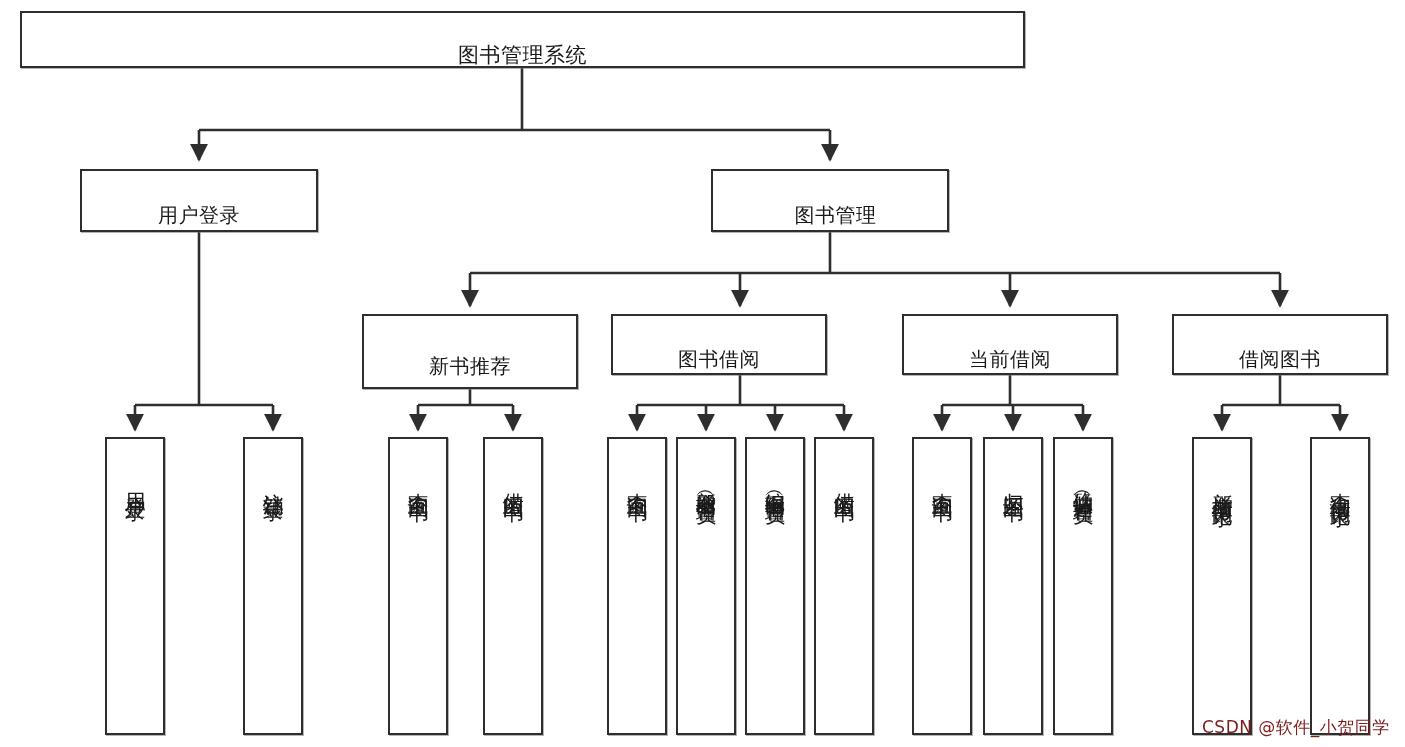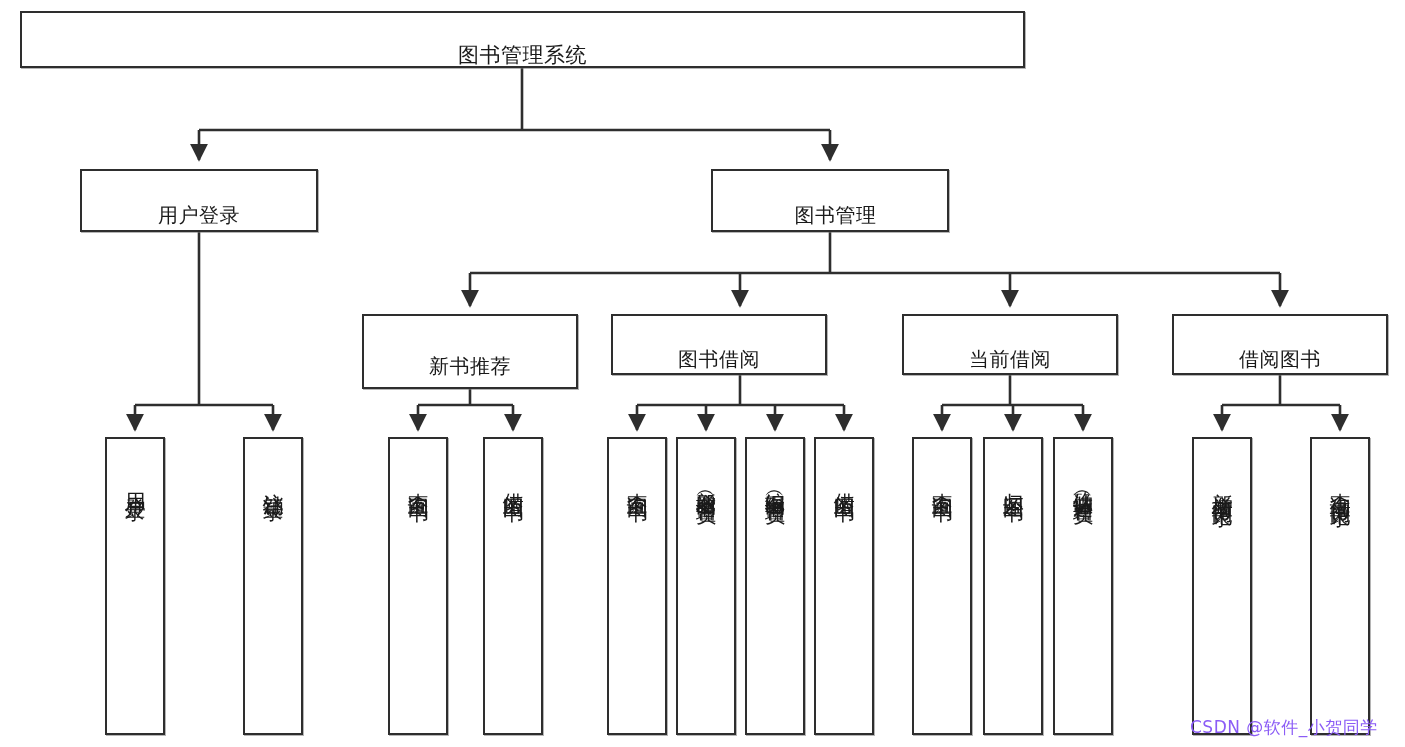--- a/index.html
+++ b/index.html
@@ -60,23 +60,24 @@
     letter-spacing: 3px;
     white-space: nowrap;
   }
   .node.leaf.tall .label {
     font-size: 20px;
     letter-spacing: 2px;
   }
   .watermark {
     position: absolute;
     font-size: 17px;
-    color: #8b5cf6;
+    color: #7f1d1d;
     white-space: nowrap;
     letter-spacing: 0.5px;
+    margin-left: 12px;
   }
 </style>
 </head>
 <body>
 
 <div id="canvas">
 
   <svg class="edges" viewBox="0 0 1405 747" xmlns="http://www.w3.org/2000/svg">
     <defs>
       <marker id="arrow" viewBox="0 0 10 10" refX="9" refY="5" markerWidth="7" markerHeight="7" orient="auto-start-reverse">

